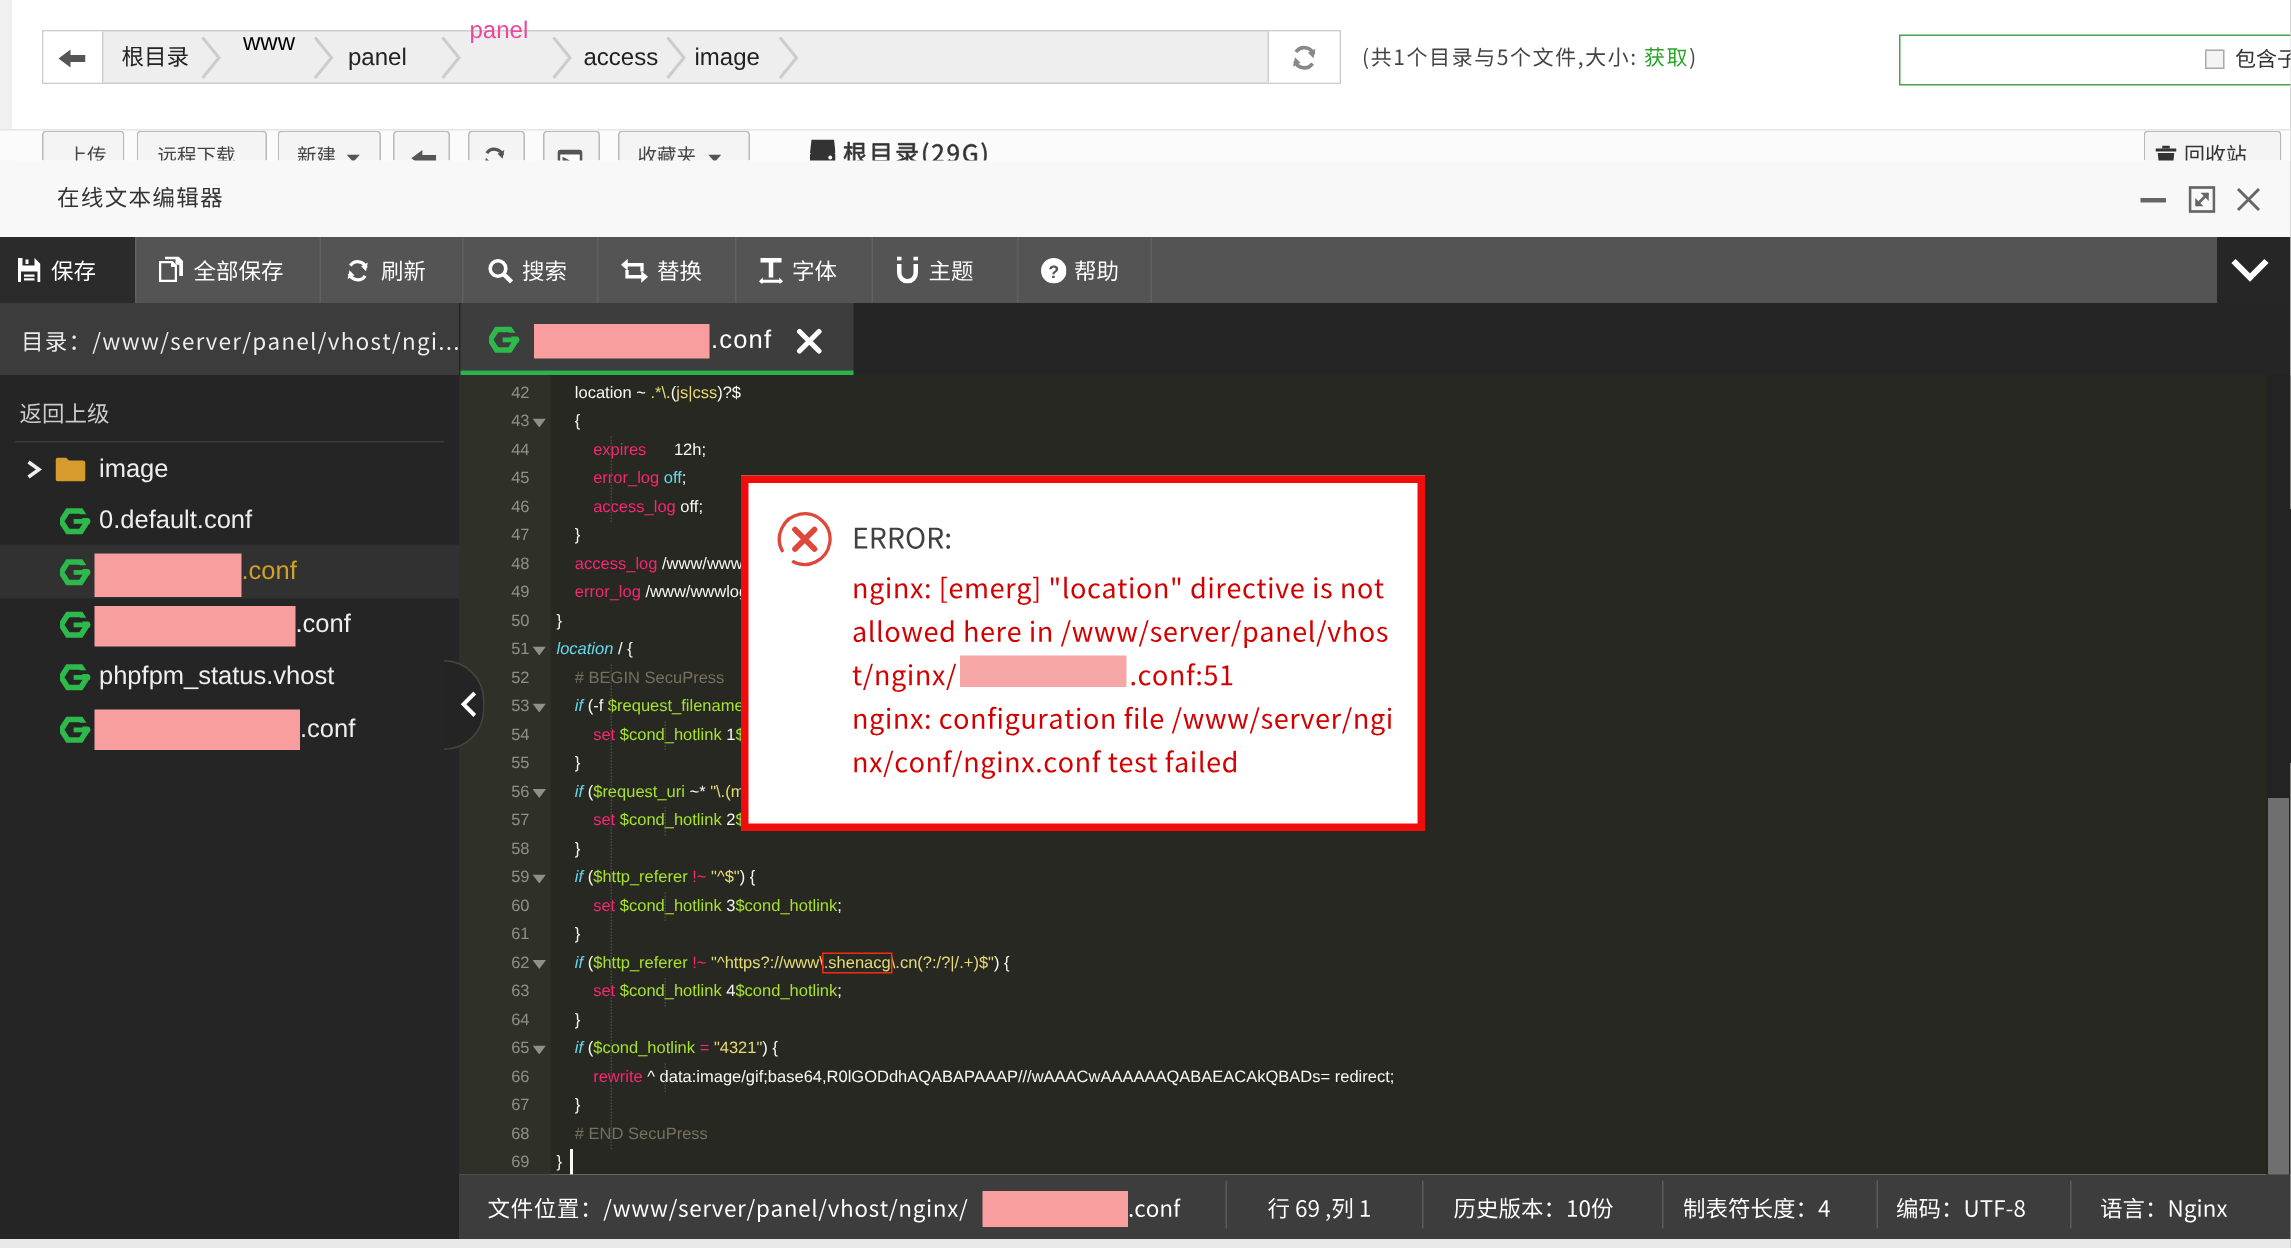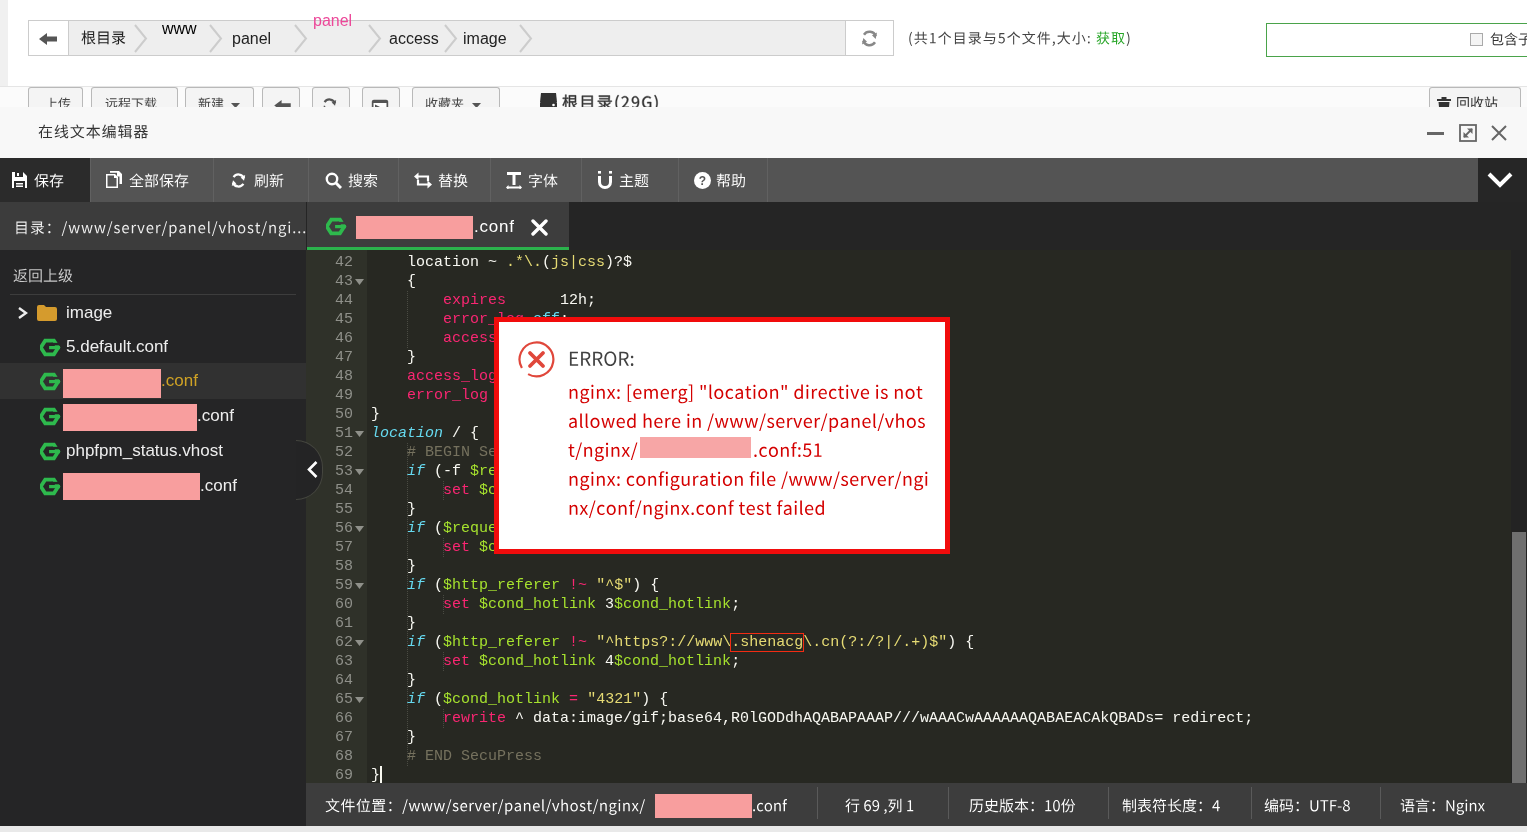--- a/index.html
+++ b/index.html
@@ -1,17 +1,17 @@
 <!DOCTYPE html>
 <html><head><meta charset="utf-8"><title>editor</title><style>
 *{margin:0;padding:0;box-sizing:border-box}
 html,body{width:1527px;height:832px;overflow:hidden;background:#fff;font-family:"Liberation Sans",sans-serif}
 .abs{position:absolute}
 #page{position:relative;width:1527px;height:832px;overflow:hidden}
-.mono{font-family:Liberation Mono, monospace;font-size:15px;line-height:19px;white-space:pre}
+.mono{font-family:Liberation Sans, sans-serif;font-size:11px;line-height:19px;white-space:pre}
 .cl{height:19px}
 .it{font-style:italic}
 </style></head><body>
 <div id="page">
 
 <div class="abs" style="left:0;top:0;width:1527px;height:107px;background:#fff"></div>
 <div class="abs" style="left:0;top:0;width:8px;height:107px;background:#f0f0f0"></div>
 <div class="abs" style="left:28px;top:20px;width:866px;height:36px;border:1px solid #ccc;background:#eee"></div>
 <div class="abs" style="left:29px;top:21px;width:40px;height:34px;background:#fff;border-right:1px solid #ccc"></div>
 <svg class="abs" style="left:39px;top:33px" width="18" height="12" viewBox="0 0 18 12">
@@ -244,21 +244,21 @@
     </svg>
 <svg class="abs" style="left:37px;top:305px" width="20" height="16" viewBox="0 0 20 16">
       <path fill="#d59b2d" d="M0 2 Q0 0 2 0 H7 L9 2 H18 Q20 2 20 4 V14 Q20 16 18 16 H2 Q0 16 0 14 Z"></path>
     </svg>
 <div class="abs" style="left:66px;top:303px;font-size:17px;color:#eee">image</div>
 <svg class="abs" style="left:40px;top:338px" width="21" height="19" viewBox="0 0 22 20">
       <path fill="none" stroke="#2eb94d" stroke-width="3.9" d="M5.4 2.8 H14.6 L19.2 10 L14.6 17.2 H5.4 L0.8 10 Z"></path>
       <rect x="12" y="5.1" width="10" height="2.6" fill="#252526"></rect>
       <rect x="9.5" y="8.4" width="11.5" height="3.4" fill="#2eb94d"></rect>
     </svg>
-<div class="abs" style="left:66px;top:337px;font-size:17px;color:#eee">5.default.conf</div>
+<div class="abs" style="left:66px;top:337px;font-size:17px;color:#eee">0.default.conf</div>
 <div class="abs" style="left:0;top:363px;width:306px;height:36px;background:#313131"></div>
 <svg class="abs" style="left:40px;top:372px" width="21" height="19" viewBox="0 0 22 20">
       <path fill="none" stroke="#2eb94d" stroke-width="3.9" d="M5.4 2.8 H14.6 L19.2 10 L14.6 17.2 H5.4 L0.8 10 Z"></path>
       <rect x="12" y="5.1" width="10" height="2.6" fill="#313131"></rect>
       <rect x="9.5" y="8.4" width="11.5" height="3.4" fill="#2eb94d"></rect>
     </svg>
 <div class="abs" style="left:63px;top:369px;width:98px;height:29px;background:#f89e9e"></div>
 <div class="abs" style="left:161px;top:371px;font-size:17px;color:#cfa225">.conf</div>
 <svg class="abs" style="left:40px;top:407px" width="21" height="19" viewBox="0 0 22 20">
       <path fill="none" stroke="#2eb94d" stroke-width="3.9" d="M5.4 2.8 H14.6 L19.2 10 L14.6 17.2 H5.4 L0.8 10 Z"></path>

